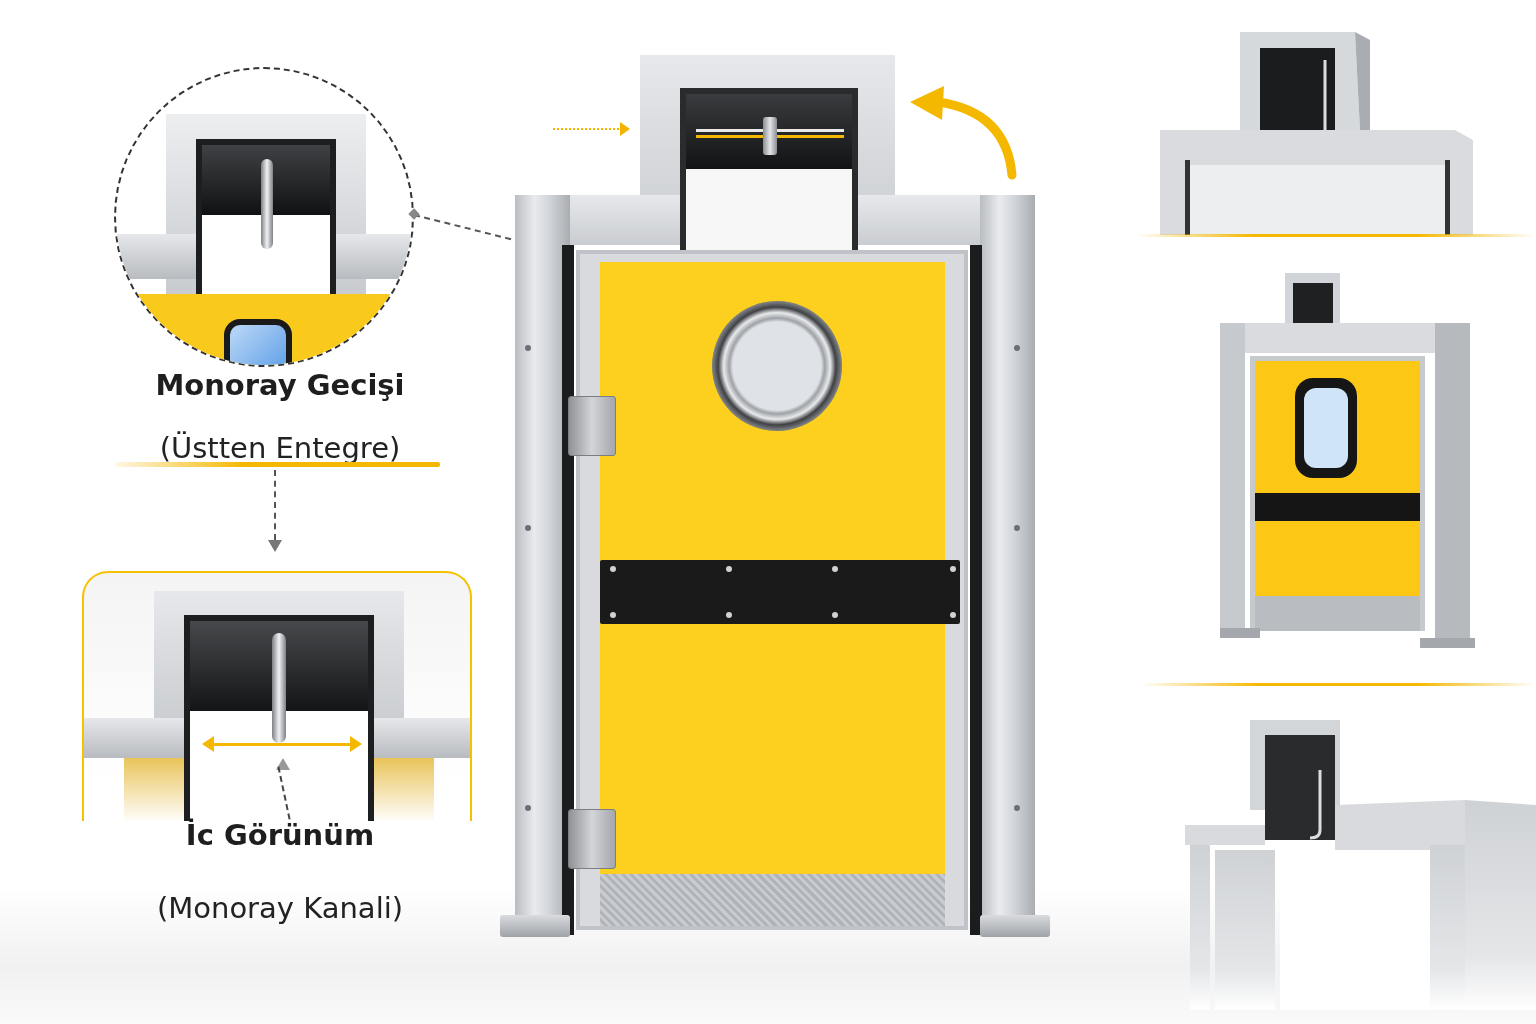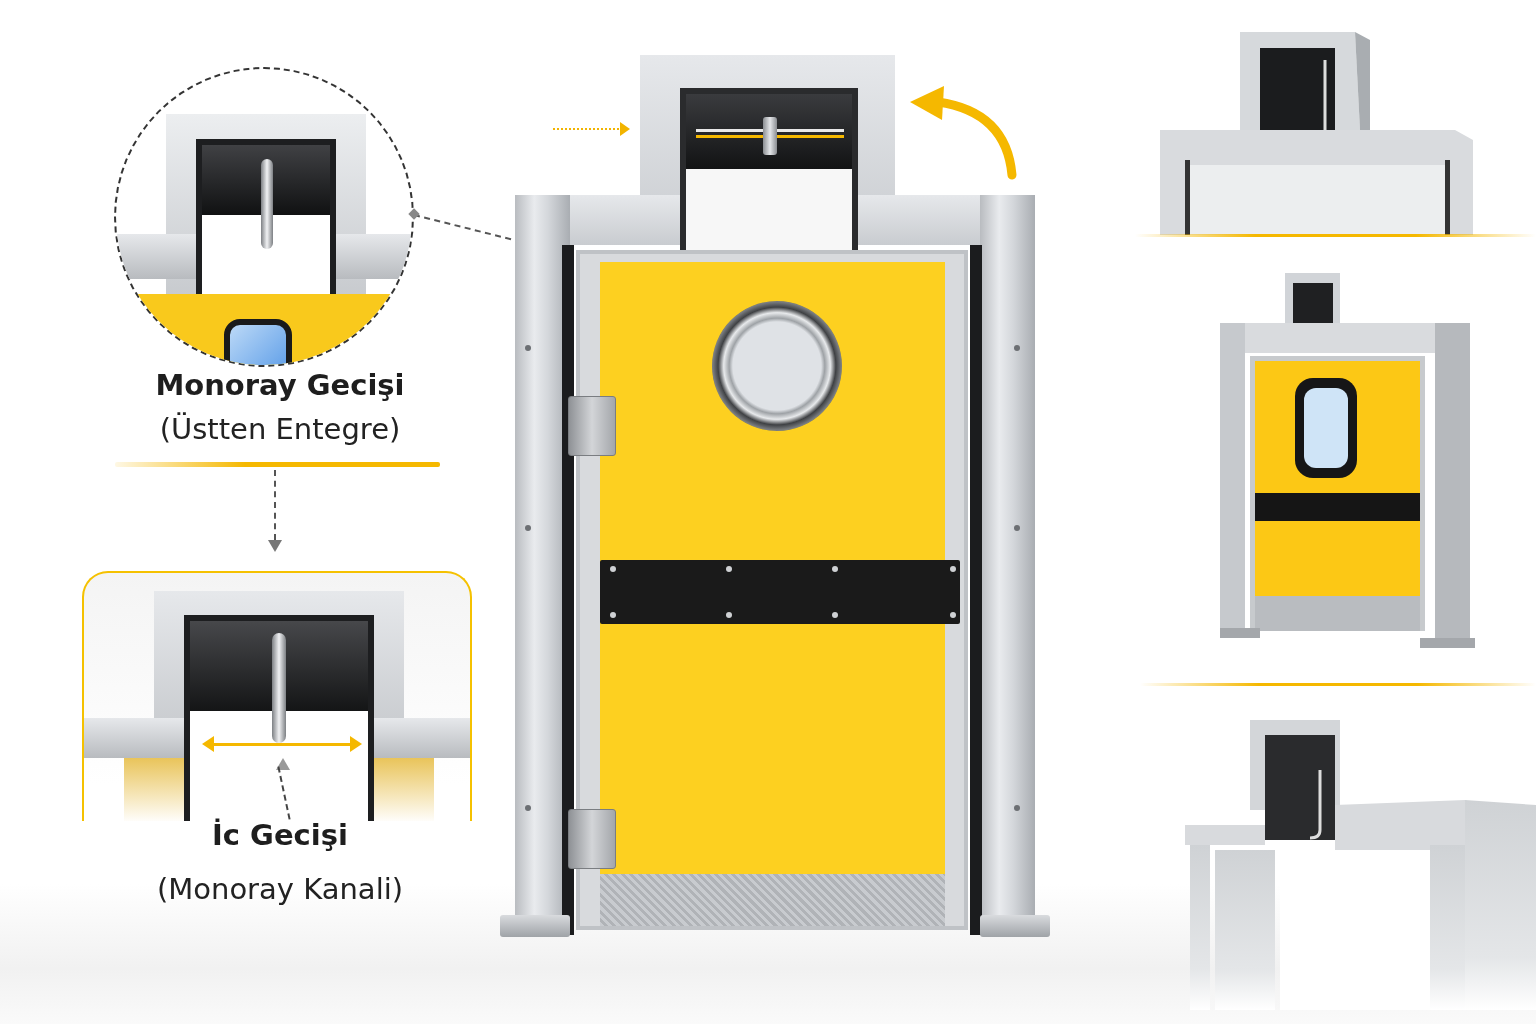--- a/index.html
+++ b/index.html
@@ -63,21 +63,21 @@
   .cc-channel { position: absolute; left: 86px; top: 76px; width: 128px; height: 70px; background: linear-gradient(180deg,#404144,#101112); }
   .cc-hook { position: absolute; left: 145px; top: 90px; width: 12px; height: 90px; border-radius: 6px; background: linear-gradient(90deg,#7d8084,#f1f2f4,#7d8084); }
   .cc-shoulder { position: absolute; top: 165px; height: 45px; background: linear-gradient(180deg,#e6e8eb,#b8bbbf); }
   .cc-yellow { position: absolute; left: 0; top: 225px; width: 300px; height: 80px; background: #f9c91c; }
   .cc-window { position: absolute; left: 108px; top: 250px; width: 68px; height: 60px; border-radius: 16px 16px 0 0;
     border: 6px solid #1a1a1a; background: linear-gradient(135deg,#bcd9f7,#5e9ee8); }
   .leader { position: absolute; left: 414px; top: 214px; width: 100px; border-top: 2px dashed #555; transform: rotate(14deg); transform-origin: left; }
   .leader-dot { position: absolute; left: 410px; top: 210px; width: 8px; height: 8px; background: #888; transform: rotate(45deg); }
 
   .title { position: absolute; left: 100px; width: 360px; text-align: center; font-weight: bold; font-size: 29px; color: #1e1e1e; }
-  .subtitle { position: absolute; left: 100px; width: 360px; text-align: center; font-size: 29px; color: #222; }
+  .subtitle { position: absolute; left: 100px; width: 360px; text-align: center; font-size: 29px; color: #222; margin-top: 19px; }
   .underline { position: absolute; left: 115px; top: 462px; width: 325px; height: 5px;
     background: linear-gradient(90deg, rgba(245,184,0,0.1), #f5b800 40%, #f5b800); border-radius: 2px; }
   .down-dash { position: absolute; left: 274px; top: 470px; height: 70px; border-left: 2px dashed #555; }
   .down-head { position: absolute; left: 268px; top: 540px; width: 0; height: 0;
     border-top: 12px solid #777; border-left: 7px solid transparent; border-right: 7px solid transparent; }
 
   .box-callout { position: absolute; left: 82px; top: 571px; width: 390px; height: 250px; border: 2px solid #f5c100; border-bottom: none;
     border-radius: 26px 26px 0 0; overflow: hidden; background: linear-gradient(180deg,#f4f4f4,#ffffff 85%); }
   .bc-frame { position: absolute; left: 70px; top: 18px; width: 250px; height: 180px; background: linear-gradient(180deg,#e6e8eb,#c0c3c7); }
   .bc-inner { position: absolute; left: 100px; top: 42px; width: 190px; height: 210px; background: #fff; border: 6px solid #1d1e20; border-bottom: none; }
@@ -184,21 +184,21 @@
   <div class="bc-inner"></div>
   <div class="bc-channel"></div>
   <div class="bc-hook"></div>
   <div class="bc-yellow" style="left:40px"></div>
   <div class="bc-yellow" style="left:290px"></div>
   <div class="bc-arrow"></div>
 </div>
 <div class="up-head"></div>
 <div class="up-dash"></div>
 
-<div class="title" style="top:818px">İc Gecişi</div>
+<div class="title" style="top:818px">İc Görünüm</div>
 <div class="subtitle" style="top:872px">(Monoray Kanali)</div>
 
 <svg class="thumb t1" viewBox="0 0 340 205">
   <polygon points="85,2 200,2 205,100 85,100" fill="#d6d9dc"></polygon>
   <polygon points="200,2 215,10 215,100 205,100" fill="#a9adb1"></polygon>
   <rect x="105" y="18" width="75" height="125" fill="#1b1c1e"></rect>
   <path d="M170 30 L170 120 Q170 130 160 130" stroke="#ddd" stroke-width="3" fill="none"></path>
   <polygon points="5,100 300,100 318,110 318,205 5,205" fill="#d9dbde"></polygon>
   <rect x="35" y="135" width="255" height="70" fill="#eceeef"></rect>
   <rect x="30" y="130" width="5" height="75" fill="#333"></rect>

